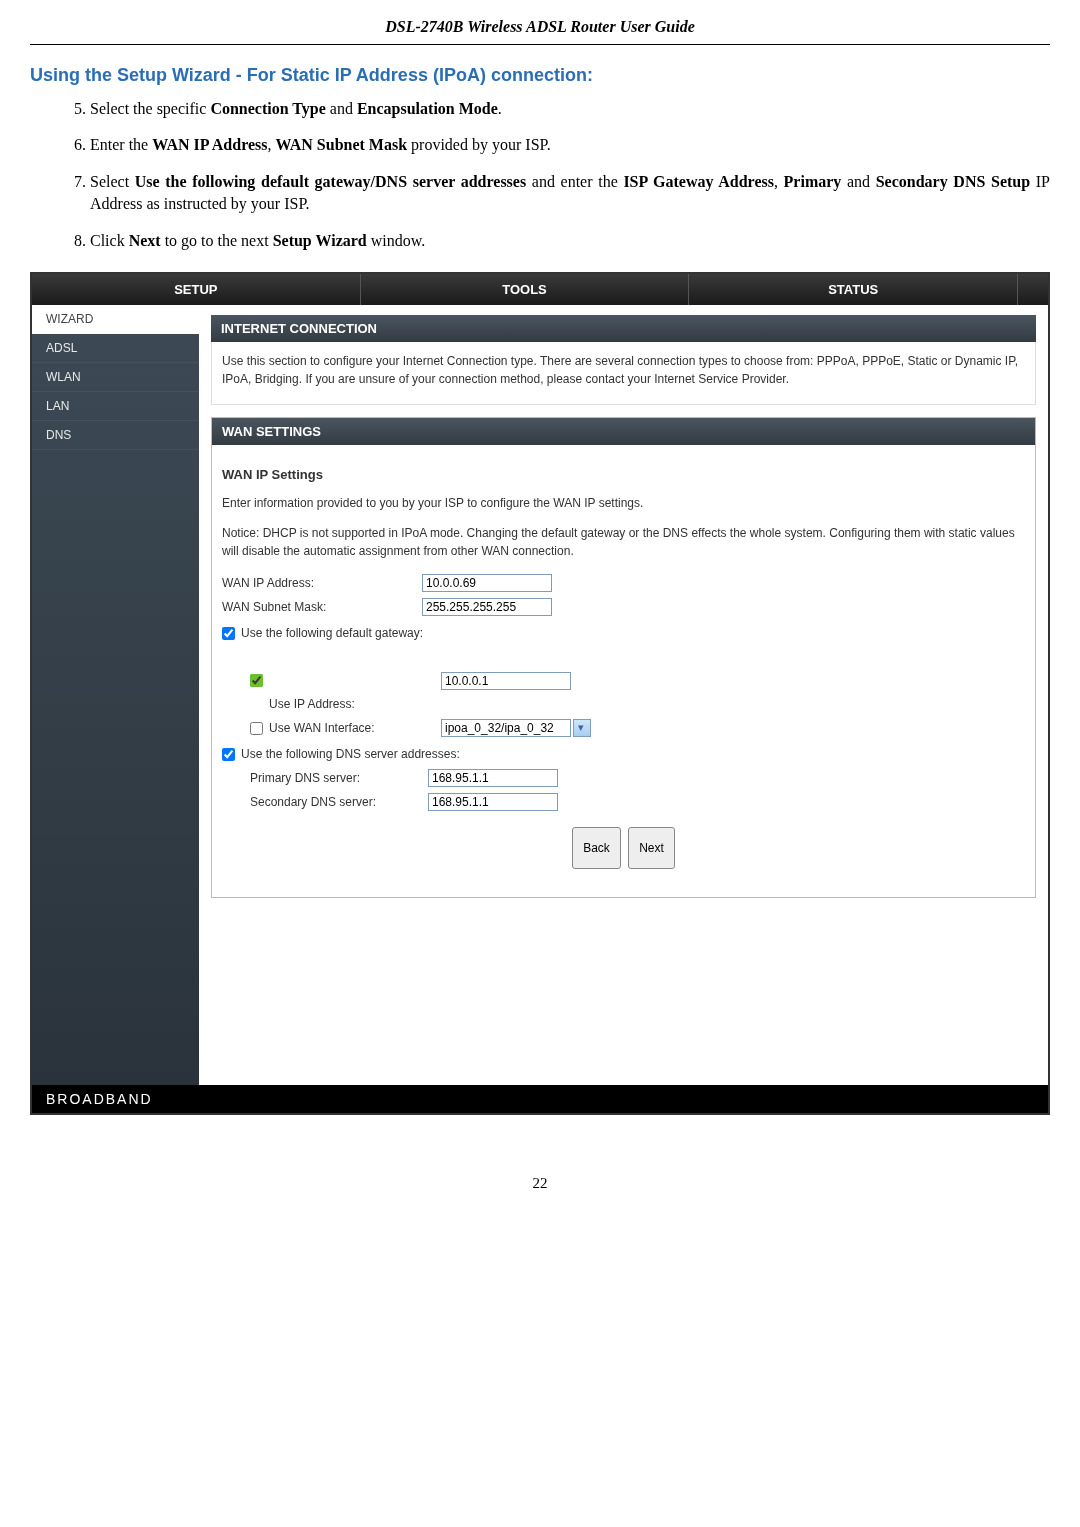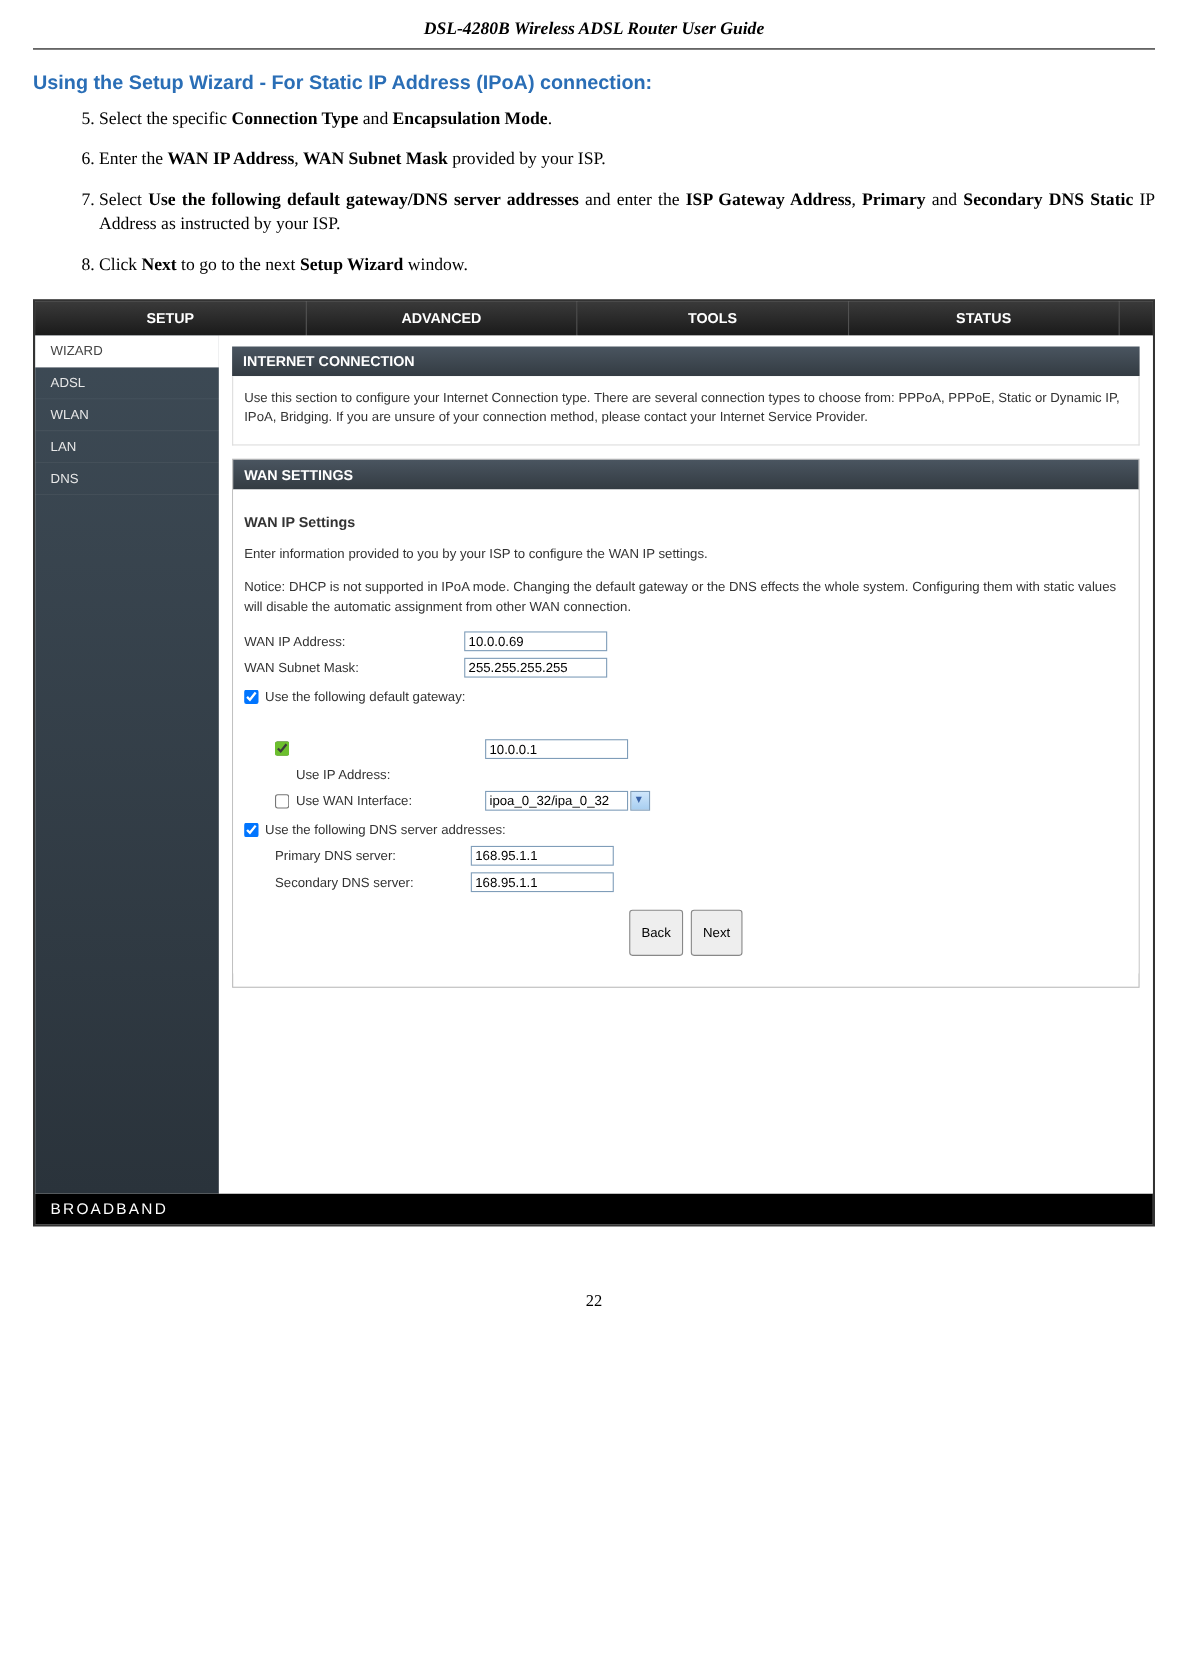--- a/index.html
+++ b/index.html
@@ -206,36 +206,35 @@
       text-align: center;
       margin-top: 60px;
       font-family: "Times New Roman", serif;
       font-size: 15px;
     }
     b { font-weight: bold; }
   </style>
 </head>
 <body>
 
-<div class="page-header">DSL-4280B Wireless ADSL Router User Guide</div>
+<div class="page-header">DSL-2740B Wireless ADSL Router User Guide</div>
 
 <h2 class="section-title">Using the Setup Wizard - For Static IP Address (IPoA) connection:</h2>
 
 <ol class="instructions" start="5">
   <li>Select the specific <b>Connection Type</b> and <b>Encapsulation Mode</b>.</li>
   <li>Enter the <b>WAN IP Address</b>, <b>WAN Subnet Mask</b> provided by your ISP.</li>
-  <li>Select <b>Use the following default gateway/DNS server addresses</b> and enter the <b>ISP Gateway Address</b>, <b>Primary</b> and <b>Secondary DNS Static</b> IP Address as instructed by your ISP.</li>
+  <li>Select <b>Use the following default gateway/DNS server addresses</b> and enter the <b>ISP Gateway Address</b>, <b>Primary</b> and <b>Secondary DNS Setup</b> IP Address as instructed by your ISP.</li>
   <li>Click <b>Next</b> to go to the next <b>Setup Wizard</b> window.</li>
 </ol>
 
 <div class="router-ui">
   <div class="router-top">
     <div class="nav-tabs">
       <div>SETUP</div>
-      <div>ADVANCED</div>
       <div>TOOLS</div>
       <div>STATUS</div>
       <div></div>
     </div>
   </div>
 
   <div class="router-body">
     <div class="sidebar">
       <div class="item active">WIZARD</div>
       <div class="item">ADSL</div>

